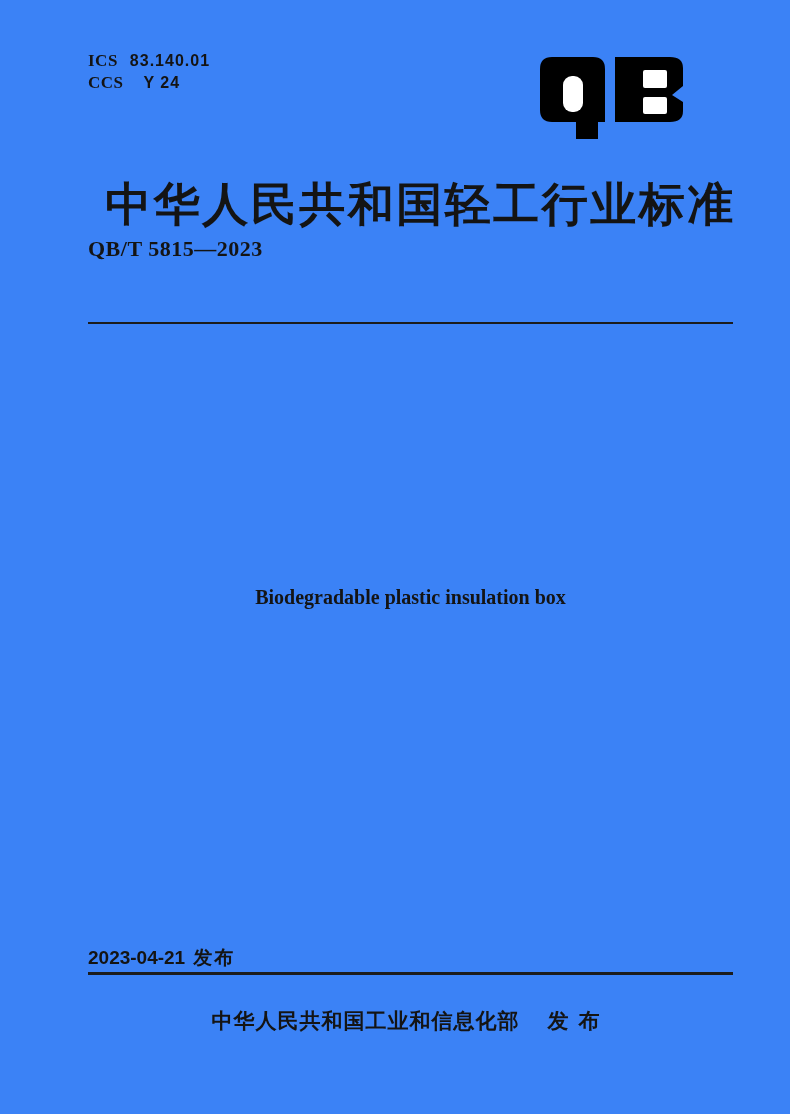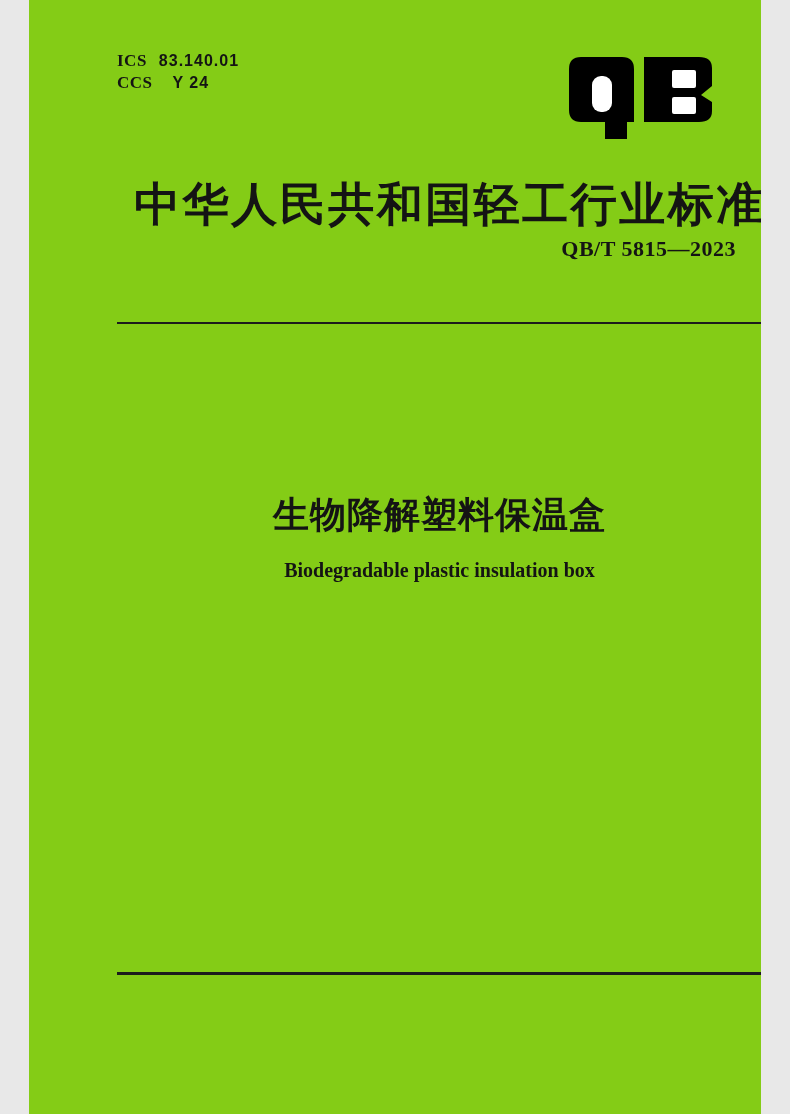--- a/index.html
+++ b/index.html
@@ -5,24 +5,24 @@
 <style>
   html, body {
     margin: 0;
     padding: 0;
     background: #e8e8e8;
     font-family: "Liberation Sans", sans-serif;
     color: #141414;
   }
   .page {
     position: relative;
-    width: 732px;
+    width: 790px;
     height: 1114px;
     margin: 0 auto;
-    background: #84cc16;
+    background: #3b82f6;
     overflow: hidden;
   }
 
   
   .ics-block {
     position: absolute;
     left: 88px;
     top: 50px;
     line-height: 22px;
     white-space: nowrap;
@@ -72,21 +72,21 @@
     letter-spacing: 2.5px;
     white-space: nowrap;
   }
 
   
   .std-number {
     position: absolute;
     left: 88px;
     top: 236px;
     width: 619px;
-    text-align: right;
+    text-align: left;
     font-family: "Liberation Serif", serif;
     font-weight: 700;
     font-size: 22px;
     letter-spacing: 0.5px;
     white-space: nowrap;
   }
 
   .rule {
     position: absolute;
     left: 88px;
@@ -106,21 +106,21 @@
     text-align: center;
     font-family: "Liberation Sans", "DejaVu Sans", sans-serif;
     font-weight: 700;
     font-size: 36px;
     letter-spacing: 1px;
     white-space: nowrap;
   }
   .en-title {
     position: absolute;
     left: 88px;
-    top: 559px;
+    top: 586px;
     width: 645px;
     margin: 0;
     text-align: center;
     font-family: "Liberation Serif", serif;
     font-weight: 700;
     font-size: 20px;
     white-space: nowrap;
   }
 
   
@@ -180,22 +180,27 @@
       <rect x="103" y="40" width="24" height="17" rx="2" fill="#fff"></rect>
     </svg>
   </div>
 
   <h1 class="heading">中华人民共和国轻工行业标准</h1>
 
   <div class="std-number">QB/T 5815—2023</div>
 
   <div class="rule rule-top"></div>
 
-  <h2 class="main-title">生物降解塑料保温盒</h2>
   <h3 class="en-title">Biodegradable plastic insulation box</h3>
 
   <div class="dates">
+    <div class="date-issue">
+      <span>2023-04-21</span><span class="date-label">发布</span>
+    </div>
   </div>
 
   <div class="rule rule-bottom"></div>
 
+  <div class="publisher">
+    <span>中华人民共和国工业和信息化部</span><span class="publisher-label">发布</span>
+  </div>
 
 </div>
 
 </body></html>

